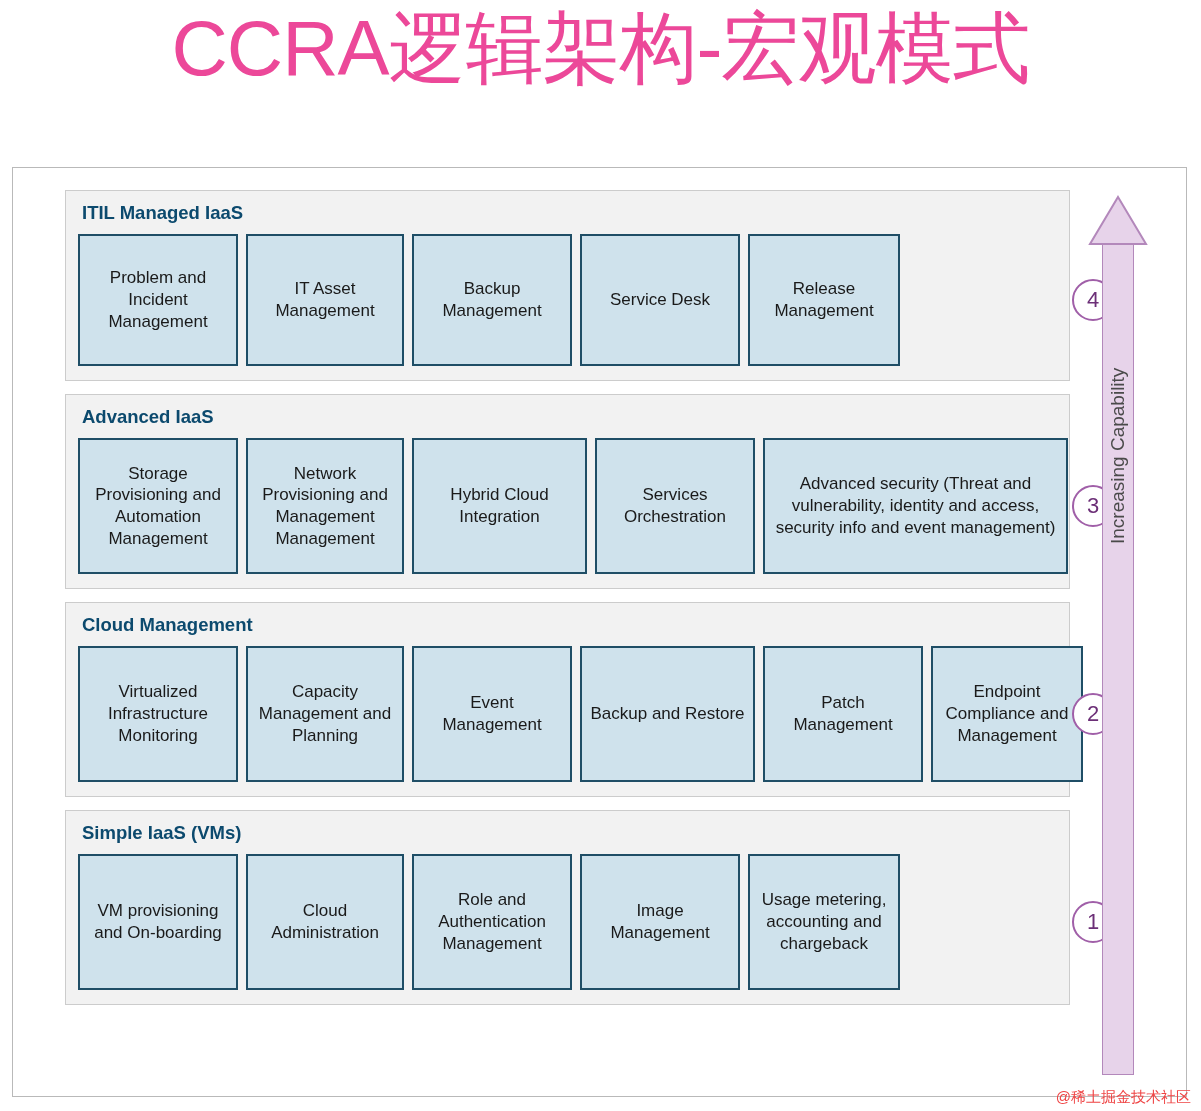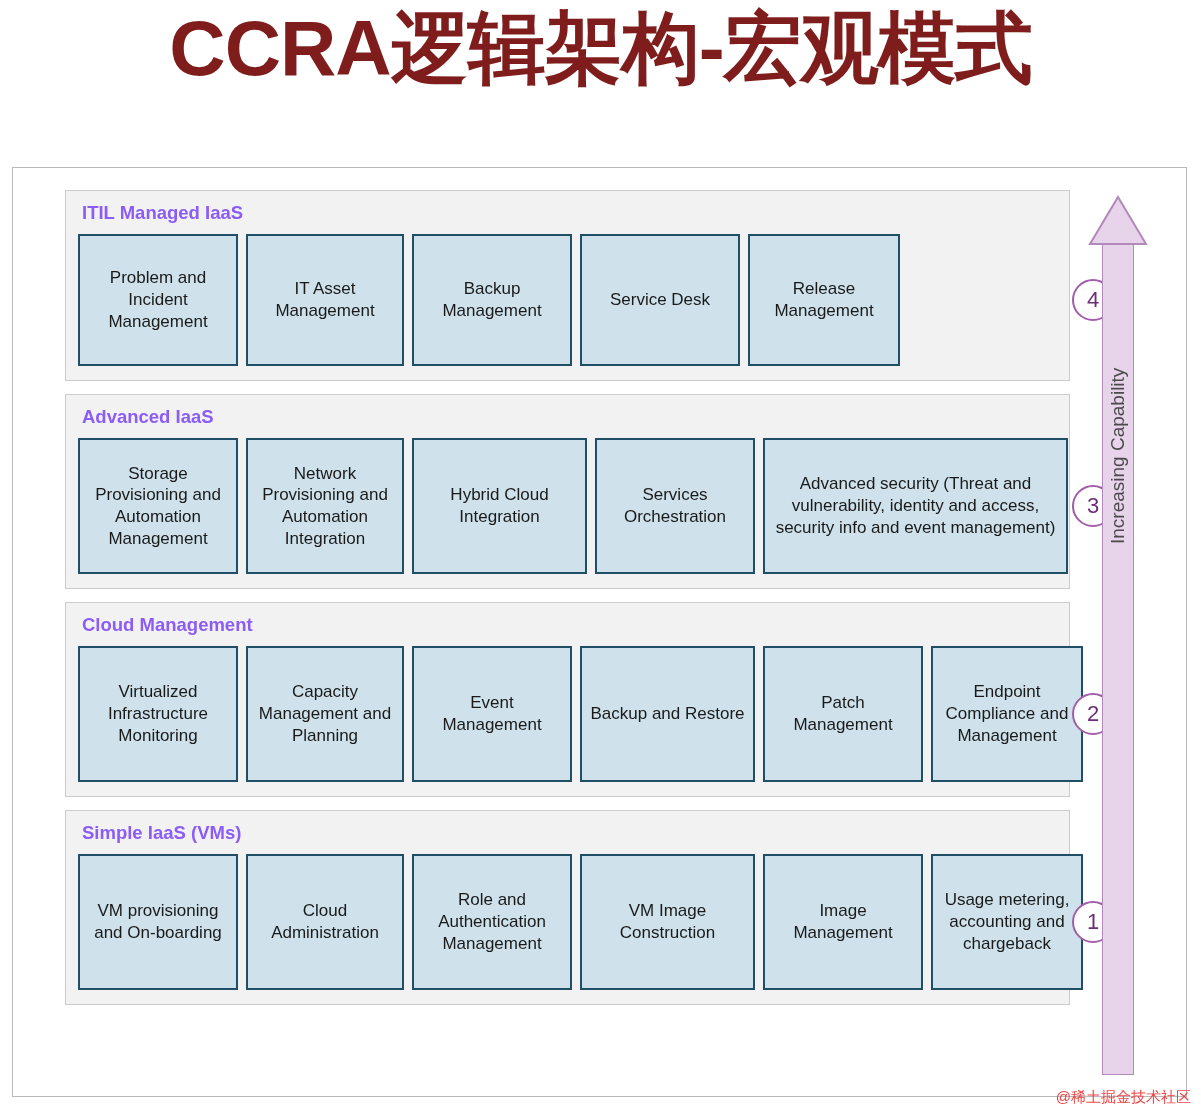--- a/index.html
+++ b/index.html
@@ -11,22 +11,22 @@
     width: 1201px;
     height: 1111px;
     font-family: "Liberation Sans", sans-serif;
     overflow: hidden;
     position: relative;
   }
 
   
   .title {
     font-size: 78px;
-    font-weight: bold;
-    color: #7f1d1d;
+    font-weight: normal;
+    color: #ec4899;
     text-align: center;
     letter-spacing: -1px;
     line-height: 1.05;
     padding-top: 8px;
     white-space: nowrap;
   }
 
   
   .diagram-frame {
     position: absolute;
@@ -51,21 +51,21 @@
     position: relative;
     background: #f2f2f2;
     border: 1px solid #cccccc;
     box-sizing: border-box;
     margin-bottom: 13px;
     padding: 9px 12px 14px 12px;
   }
   .layer-title {
     font-size: 18.5px;
     font-weight: bold;
-    color: #8b5cf6;
+    color: #0c4a6e;
     margin: 2px 0 10px 4px;
   }
   .boxes {
     display: flex;
     gap: 8px;
     align-items: flex-end;
   }
   .box {
     border: 2.5px solid #1f4e66;
     background: #cfe2ec;
@@ -174,21 +174,21 @@
         <div class="box w-std">Service Desk</div>
         <div class="box w-last">Release Management</div>
       </div>
       <div class="step-circle" style="top:88px;">4</div>
     </div>
 
     <div class="layer layer-2">
       <div class="layer-title">Advanced IaaS</div>
       <div class="boxes">
         <div class="box w-std">Storage Provisioning and Automation Management</div>
-        <div class="box w-mid">Network Provisioning and Automation Integration</div>
+        <div class="box w-mid">Network Provisioning and Management Management</div>
         <div class="box w-wide">Hybrid Cloud Integration</div>
         <div class="box w-std">Services Orchestration</div>
         <div class="box w-xwide">Advanced security (Threat and vulnerability, identity and access, security info and event management)</div>
       </div>
       <div class="step-circle" style="top:90px;">3</div>
     </div>
 
     <div class="layer layer-3">
       <div class="layer-title">Cloud Management</div>
       <div class="boxes">
@@ -201,21 +201,20 @@
       </div>
       <div class="step-circle" style="top:90px;">2</div>
     </div>
 
     <div class="layer layer-4">
       <div class="layer-title">Simple IaaS (VMs)</div>
       <div class="boxes">
         <div class="box w-std">VM provisioning and On-boarding</div>
         <div class="box w-mid">Cloud Administration</div>
         <div class="box w-std">Role and Authentication Management</div>
-        <div class="box w-wide">VM Image Construction</div>
         <div class="box w-std">Image Management</div>
         <div class="box w-last">Usage metering, accounting and chargeback</div>
       </div>
       <div class="step-circle" style="top:90px;">1</div>
     </div>
 
   </div>
 
   <div class="arrow">
     <div class="arrow-shaft"></div>

